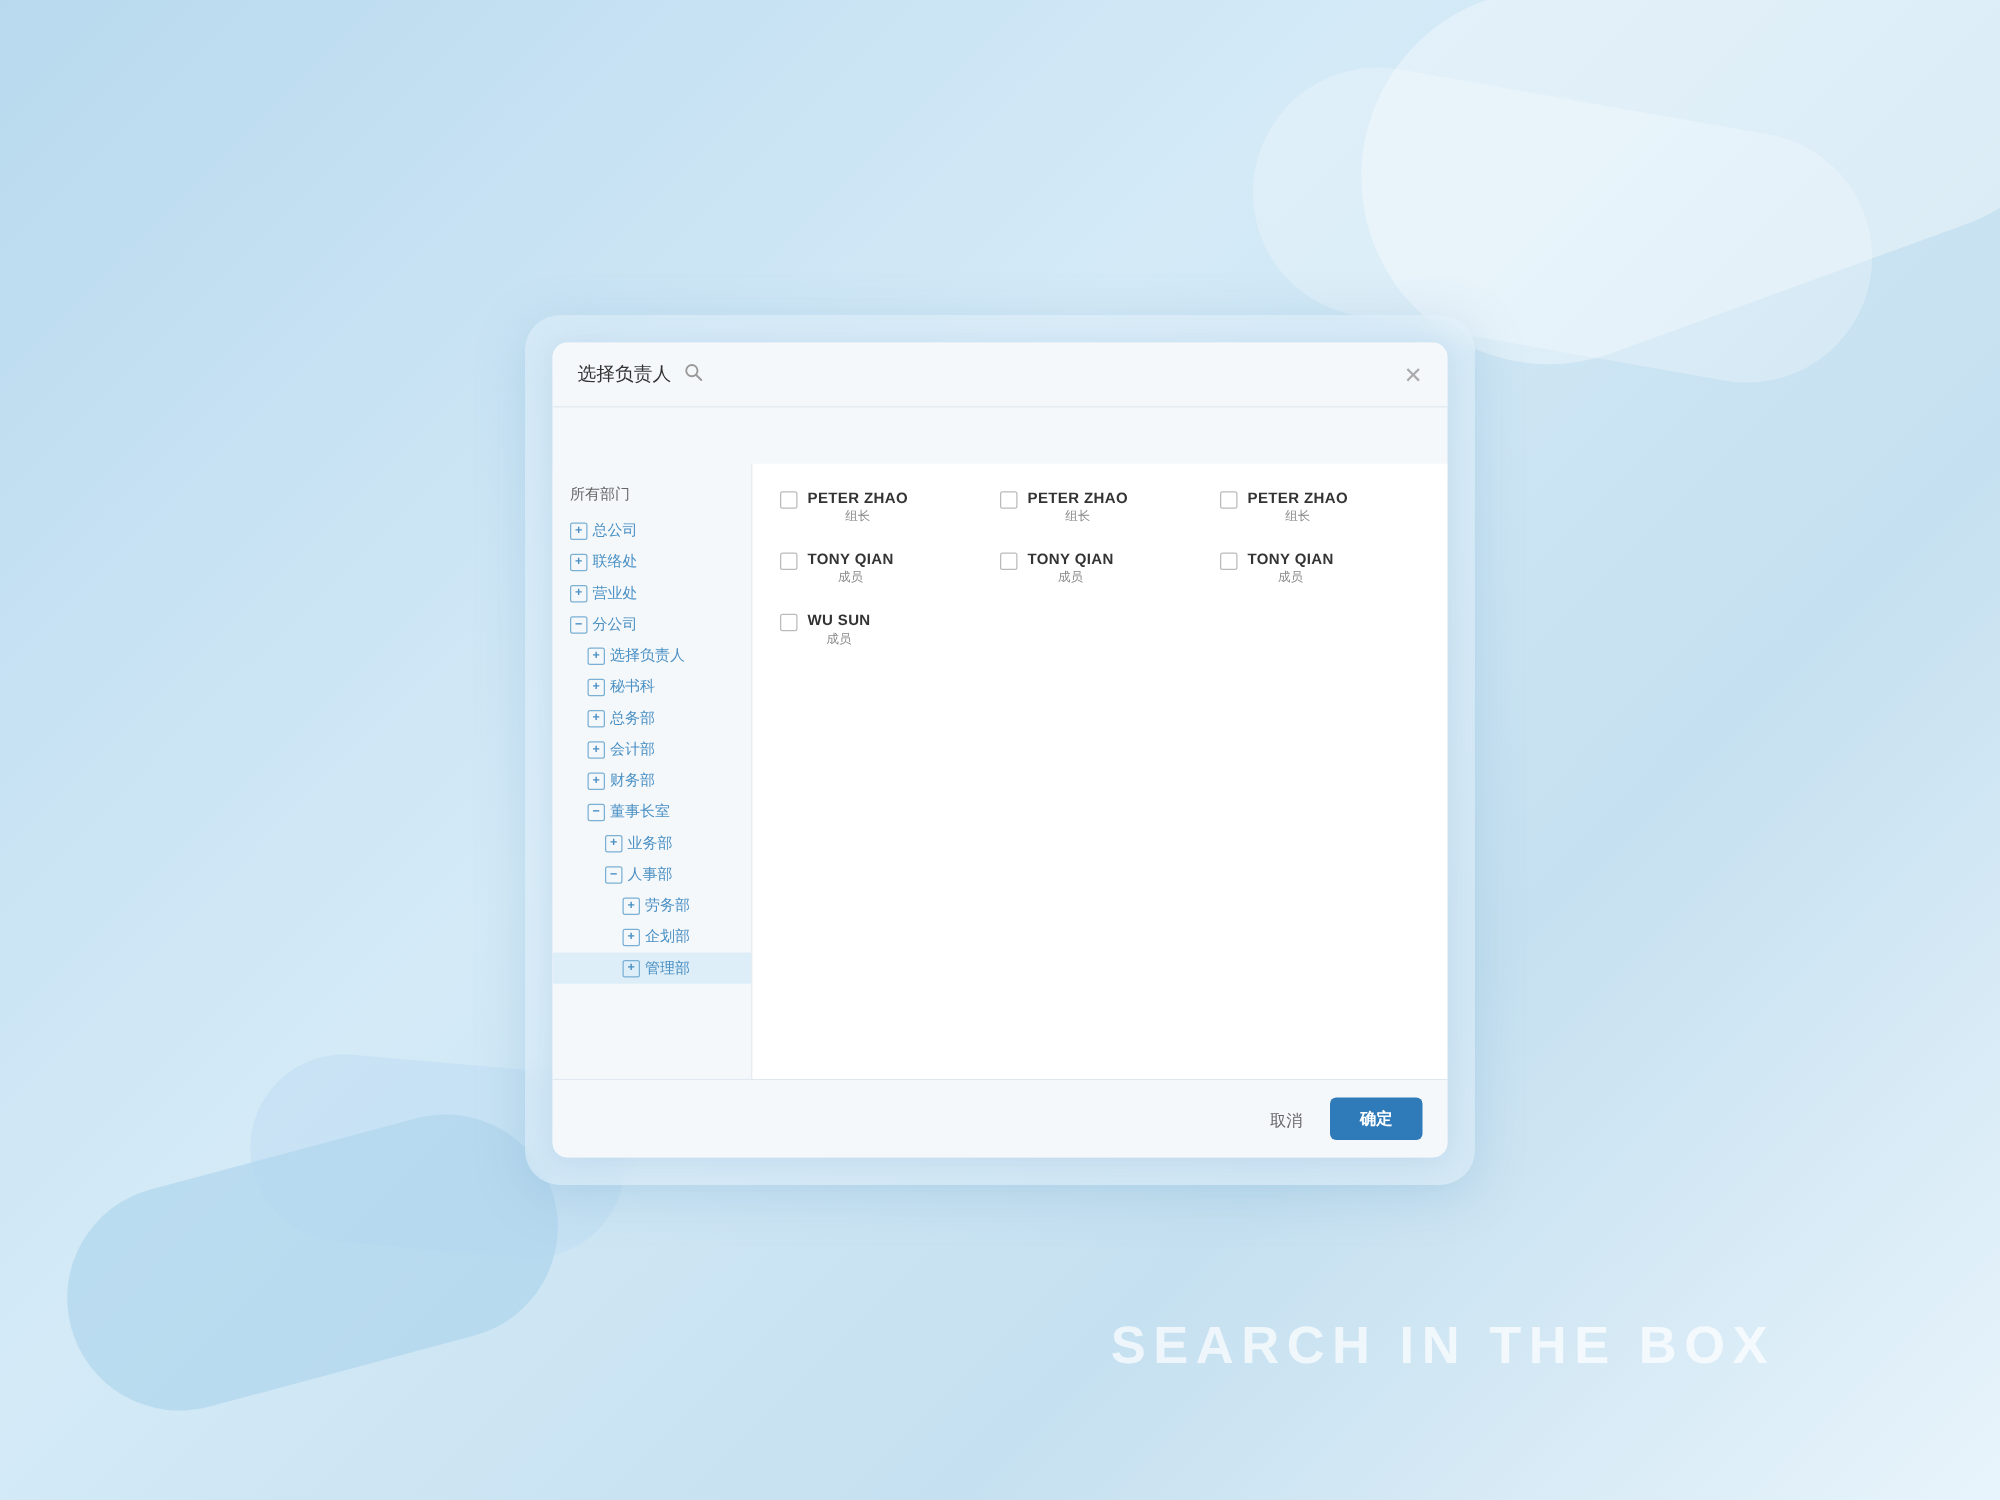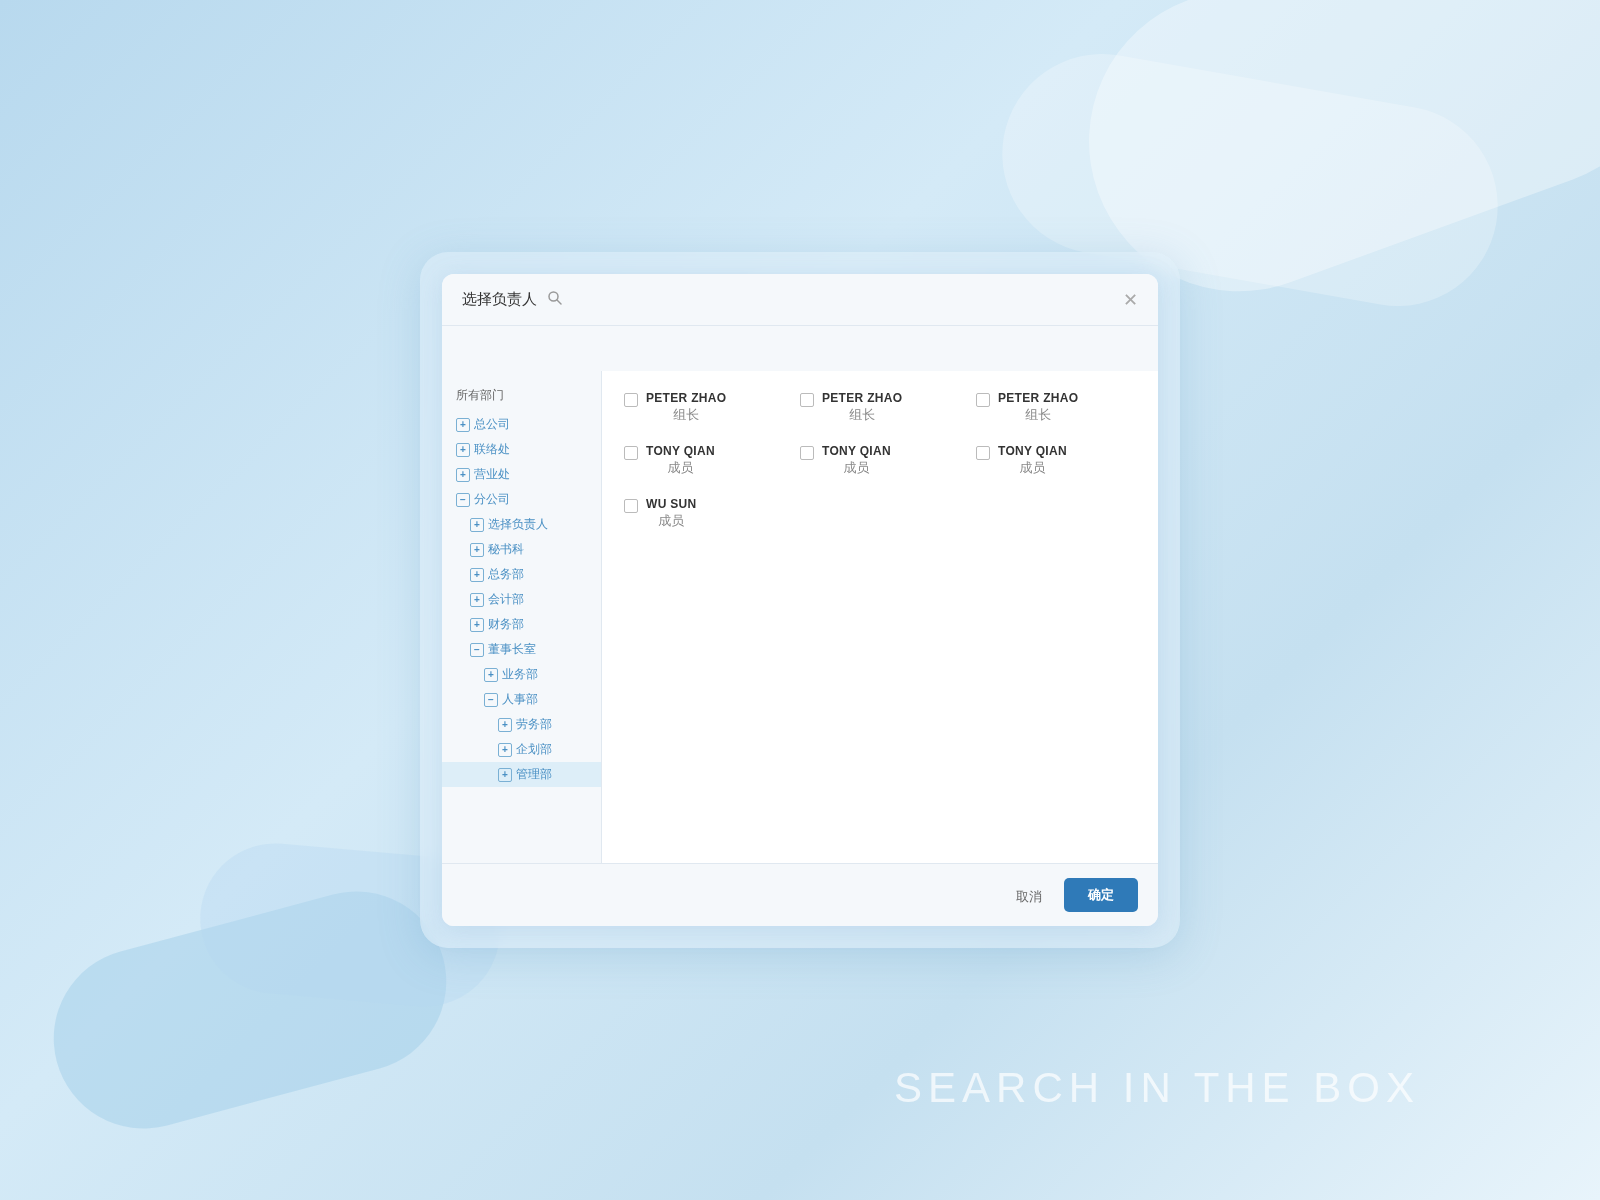--- a/index.html
+++ b/index.html
@@ -45,25 +45,25 @@
       width: 300px; height: 150px;
       bottom: 200px; left: 200px;
       transform: rotate(5deg);
       border-radius: 200px;
       background: rgba(180,215,240,0.35);
     }
 
     
     .bottom-text {
       position: absolute;
-      bottom: 88px;
+      bottom: 100px;
       right: 180px;
       color: rgba(255,255,255,0.7);
       font-size: 42px;
-      font-weight: 400;
+      font-weight: 700;
       letter-spacing: 6px;
     }
 
     
     .outer-card {
       width: 760px;
       background: rgba(220, 237, 248, 0.55);
       border-radius: 28px;
       padding: 22px;
       box-shadow: 0 8px 40px rgba(100,160,200,0.25);
@@ -190,21 +190,21 @@
       background: #fff;
     }
     .person-info { display: flex; flex-direction: column; }
     .person-name {
       font-size: 12px;
       font-weight: 600;
       color: #333;
       letter-spacing: 0.3px;
     }
     .person-role {
-      font-size: 13px;
+      font-size: 10px;
       color: #888;
       margin-top: 1px;
     }
 
     
     .dialog-footer {
       display: flex;
       align-items: flex-end;
       justify-content: flex-end;
       padding: 14px 20px;

